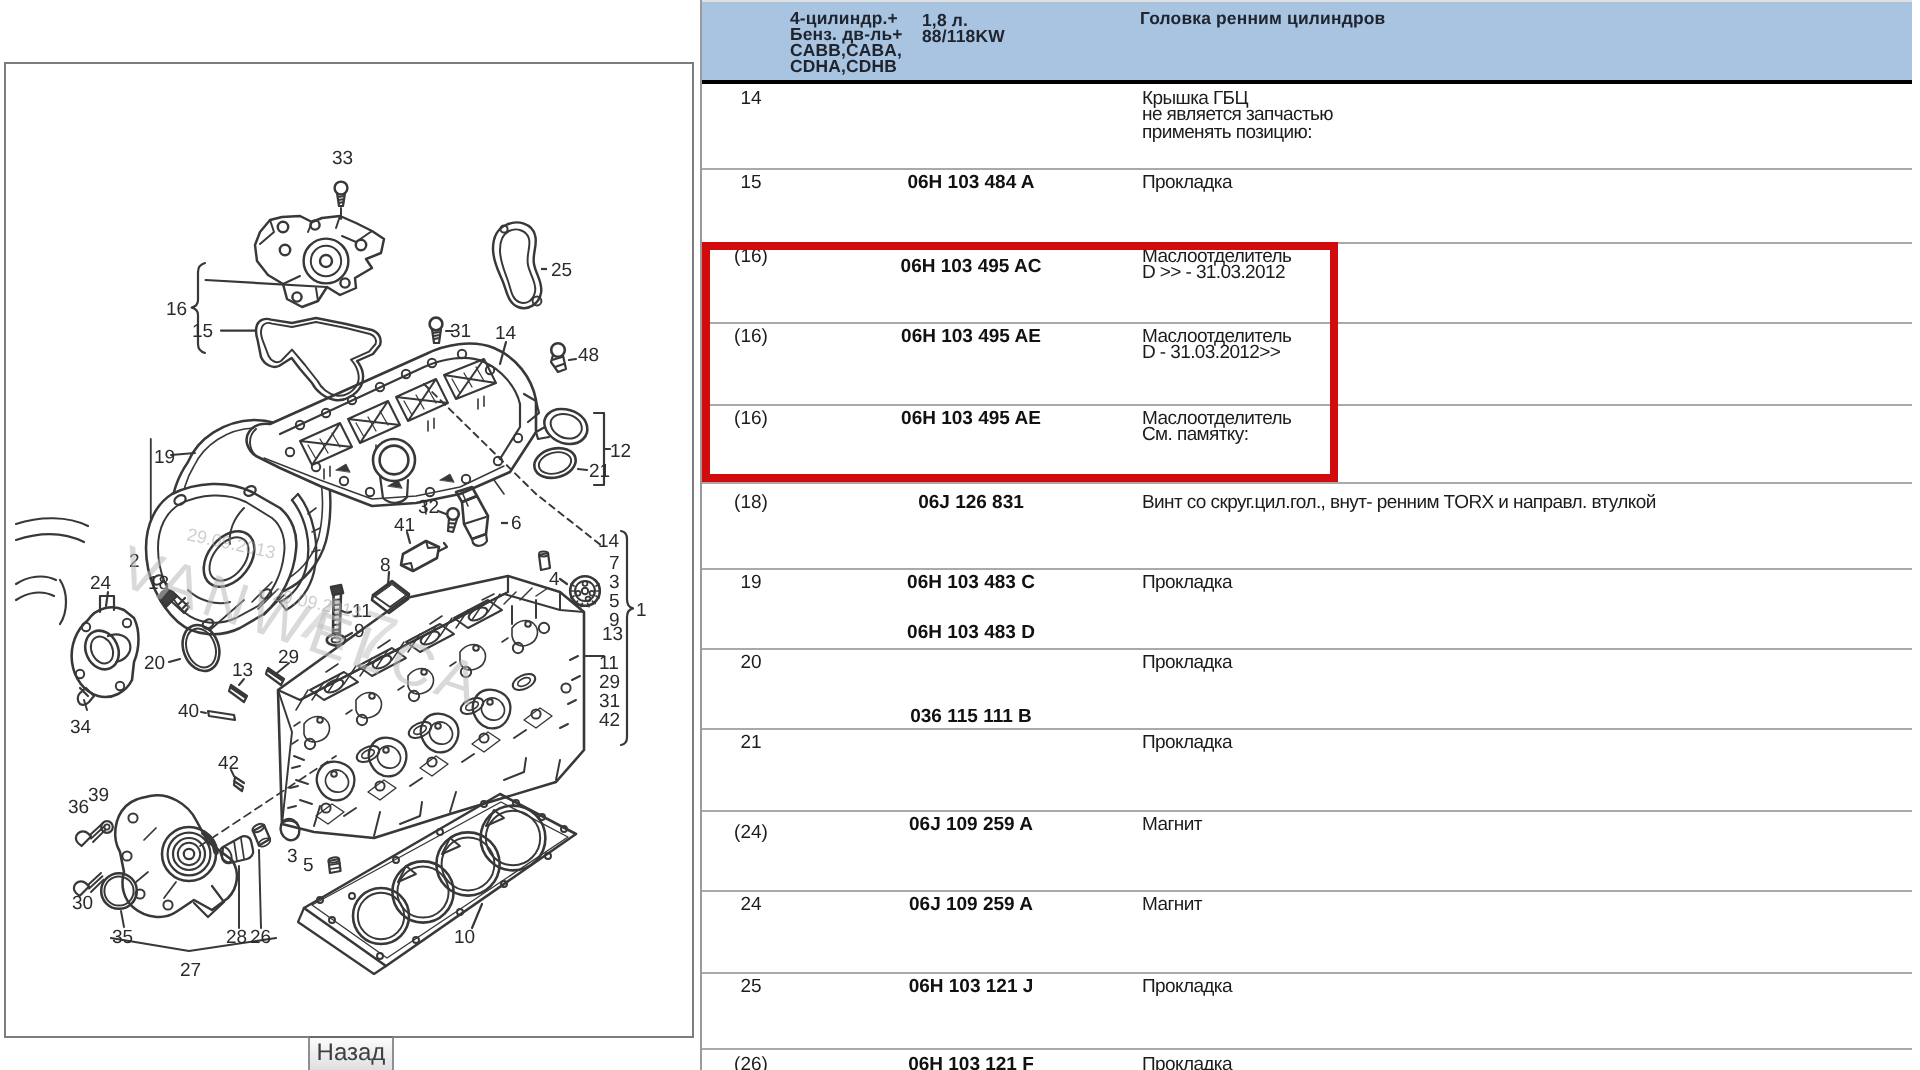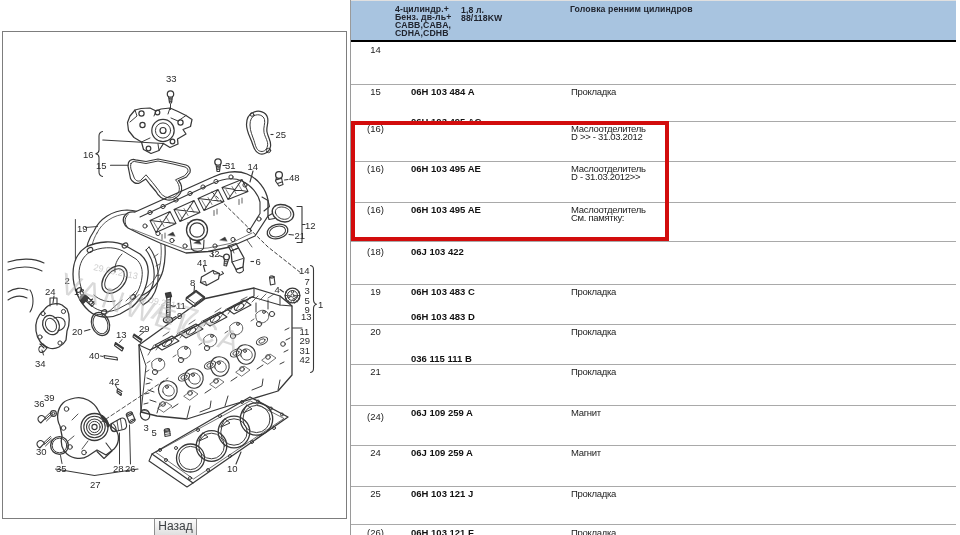--- a/index.html
+++ b/index.html
@@ -10,21 +10,21 @@
 #dbox{left:2px;top:31px;width:343px;height:486px;border:1px solid #7d7d7d;background:#fff;}
 #btn{left:154px;top:518px;width:41px;height:17px;background:linear-gradient(#fbfbfb,#dedede);
   border:1px solid #8f8f8f;border-top-color:#6a6a6a;color:#3c4043;font-size:12px;
   text-align:center;line-height:15px;}
 
 #tleft{left:350px;top:0;width:1px;height:535px;background:#9a9a9a;}
 #thead{left:351px;top:0;width:605px;height:40px;background:#a8c4e0;border-top:1px solid #e0e0e0;}
 #tblack{left:351px;top:40px;width:605px;height:2.4px;background:#000;}
 .sep{left:351px;width:605px;height:1px;background:#a9a9a9;}
 .pos{left:351px;width:49px;text-align:center;font-size:9.5px;line-height:8.8px;color:#1c1c1c;}
-.pn{left:411px;width:149px;text-align:left;font-size:9.5px;line-height:8.8px;font-weight:bold;color:#111;}
+.pn{left:411px;width:149px;text-align:center;font-size:9.5px;line-height:8.8px;font-weight:bold;color:#111;}
 .dsc{left:571px;width:385px;font-size:9.5px;line-height:8.8px;color:#1c1c1c;letter-spacing:-0.3px;}
 .hd{font-size:8.7px;line-height:8.2px;font-weight:bold;color:#20242e;letter-spacing:0.1px;}
 #redbox{left:351px;top:121px;width:318px;height:120px;border:4px solid #d20c0c;box-sizing:border-box;}
 </style>
 </head>
 <body>
 <div id="page">
 
   <div class="abs" id="dbox"></div>
   <div class="abs" id="svgwrap" style="left:2px;top:31px;width:344px;height:487px;">
@@ -489,39 +489,41 @@
   <div class="abs sep" style="top:241px"></div>
   <div class="abs sep" style="top:284px"></div>
   <div class="abs sep" style="top:324px"></div>
   <div class="abs sep" style="top:364px"></div>
   <div class="abs sep" style="top:405px"></div>
   <div class="abs sep" style="top:445px"></div>
   <div class="abs sep" style="top:486px"></div>
   <div class="abs sep" style="top:524px"></div>
 
   <div class="abs pos" style="top:45.5px">14</div>
+  <div class="abs dsc" style="top:45.5px">Крышка ГБЦ<br>не является запчастью<br>применять позицию:</div>
 
   <div class="abs pos" style="top:87.5px">15</div>
   <div class="abs pn" style="top:87.5px">06H 103 484 A</div>
   <div class="abs dsc" style="top:87.5px">Прокладка</div>
 
   <div class="abs pos" style="top:124.5px">(16)</div>
-  <div class="abs pn" style="top:118px">06H 103 495 AC</div>
+  <div class="abs pn" style="top:130px">06H 103 495 AC</div>
   <div class="abs dsc" style="top:124.5px">Маслоотделитель<br>D &gt;&gt; - 31.03.2012</div>
 
   <div class="abs pos" style="top:164.5px">(16)</div>
   <div class="abs pn" style="top:164.5px">06H 103 495 AE</div>
   <div class="abs dsc" style="top:164.5px">Маслоотделитель<br>D - 31.03.2012&gt;&gt;</div>
 
   <div class="abs pos" style="top:205.5px">(16)</div>
   <div class="abs pn" style="top:205.5px">06H 103 495 AE</div>
   <div class="abs dsc" style="top:205.5px">Маслоотделитель<br>См. памятку:</div>
 
   <div class="abs pos" style="top:247.5px">(18)</div>
-  <div class="abs pn" style="top:247.5px">06J 103 422</div>
+  <div class="abs pn" style="top:247.5px">06J 126 831</div>
+  <div class="abs dsc" style="top:247.5px">Винт со скруг.цил.гол., внут- ренним TORX и направл. втулкой</div>
 
   <div class="abs pos" style="top:287.5px">19</div>
   <div class="abs pn" style="top:287.5px">06H 103 483 C</div>
   <div class="abs dsc" style="top:287.5px">Прокладка</div>
 
   <div class="abs pos" style="top:327.5px">20</div>
   <div class="abs pn" style="top:313px">06H 103 483 D</div>
   <div class="abs dsc" style="top:327.5px">Прокладка</div>
 
   <div class="abs pos" style="top:367.5px">21</div>

